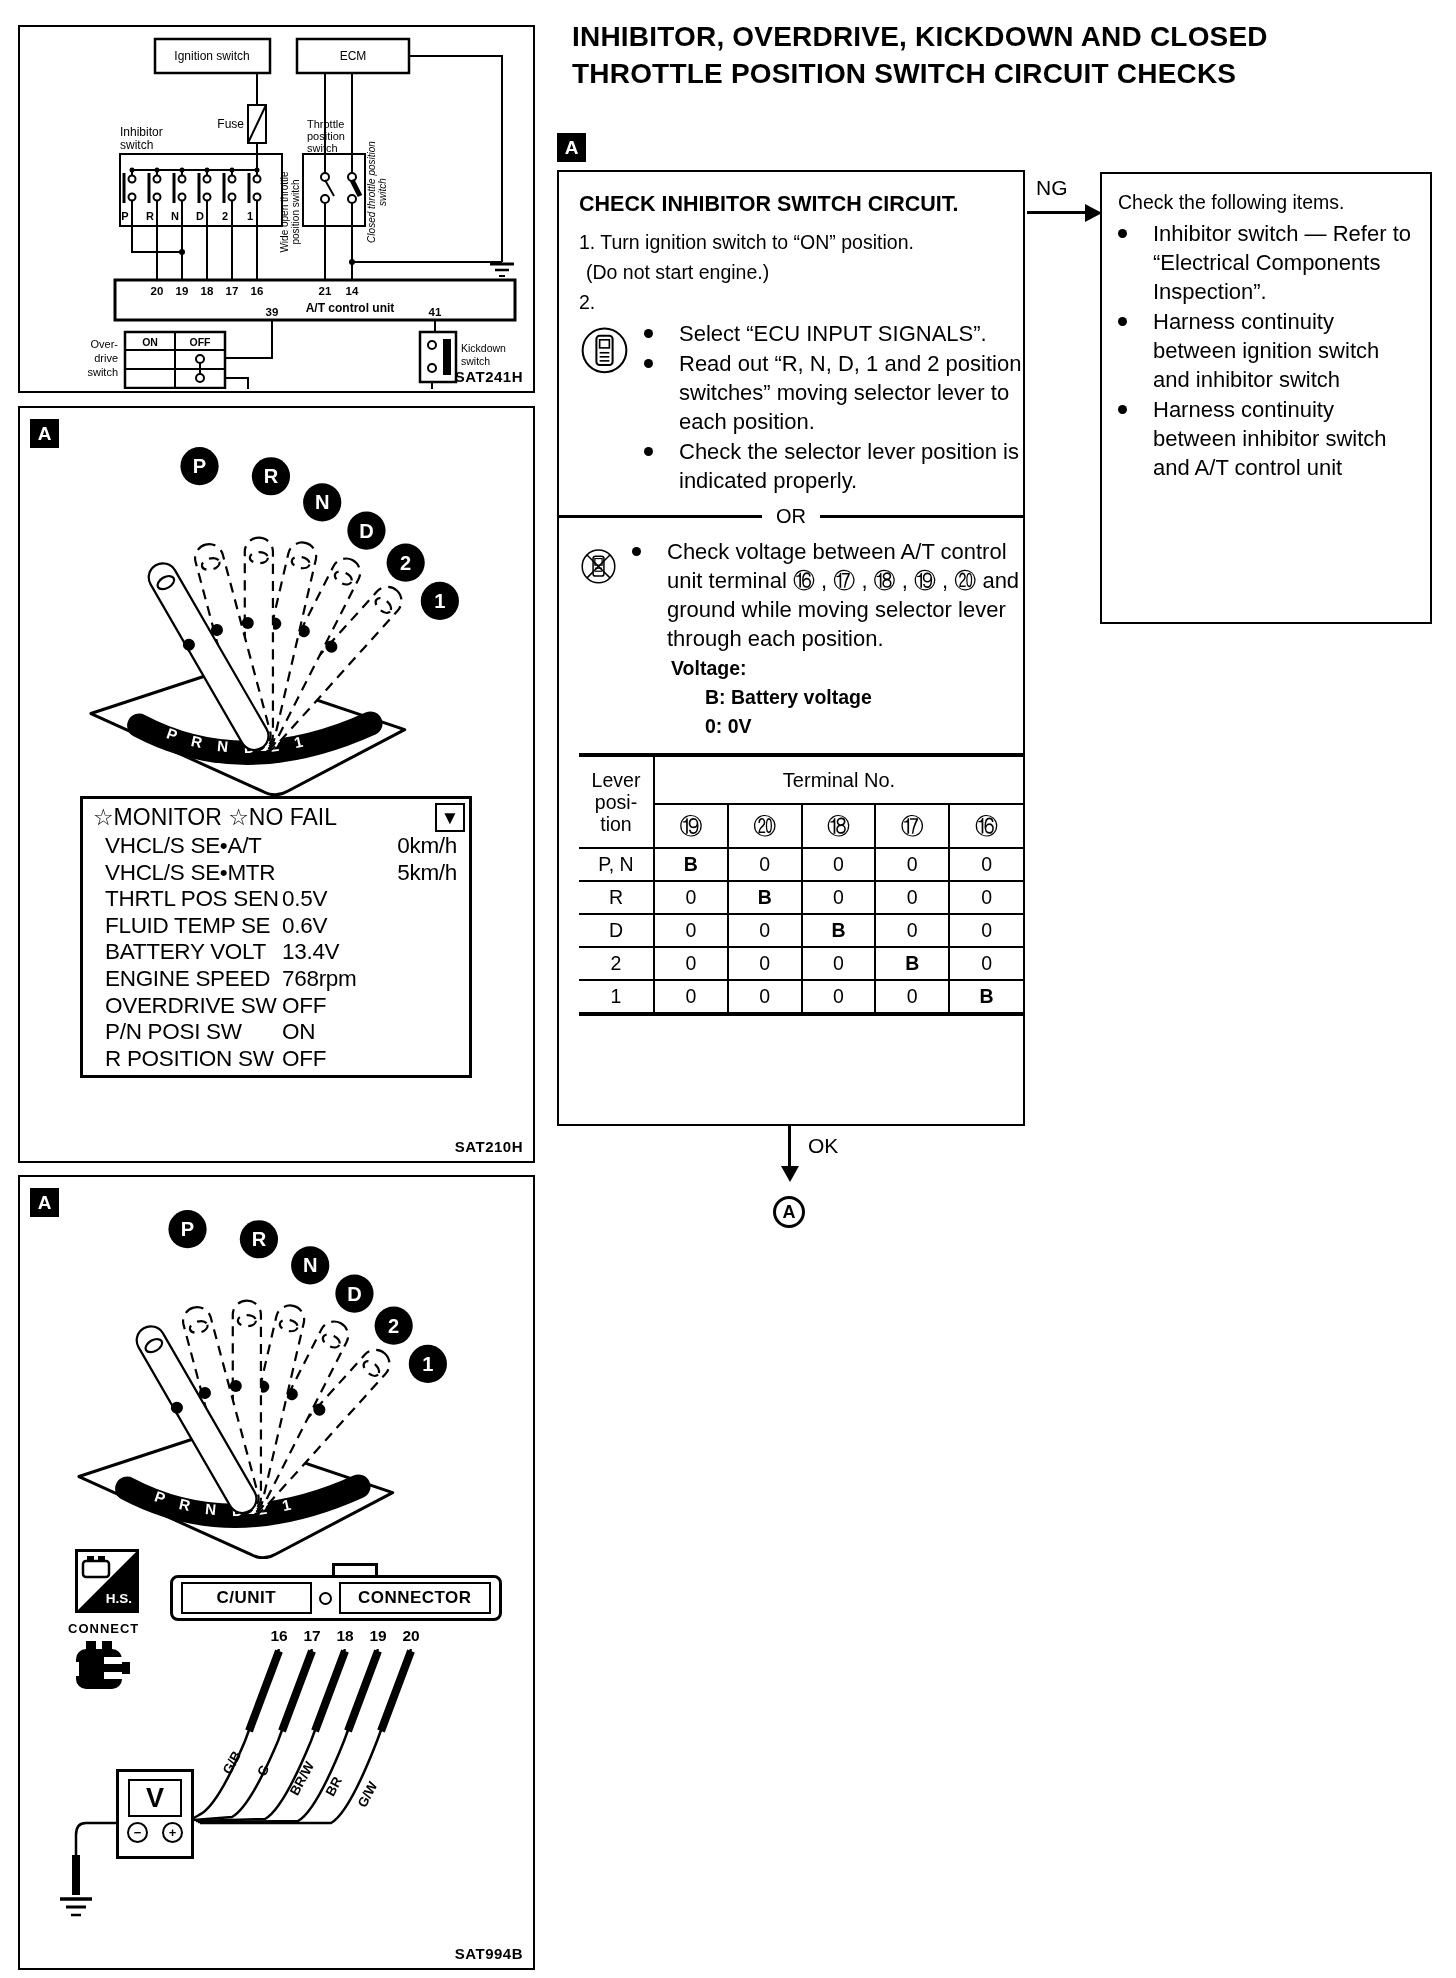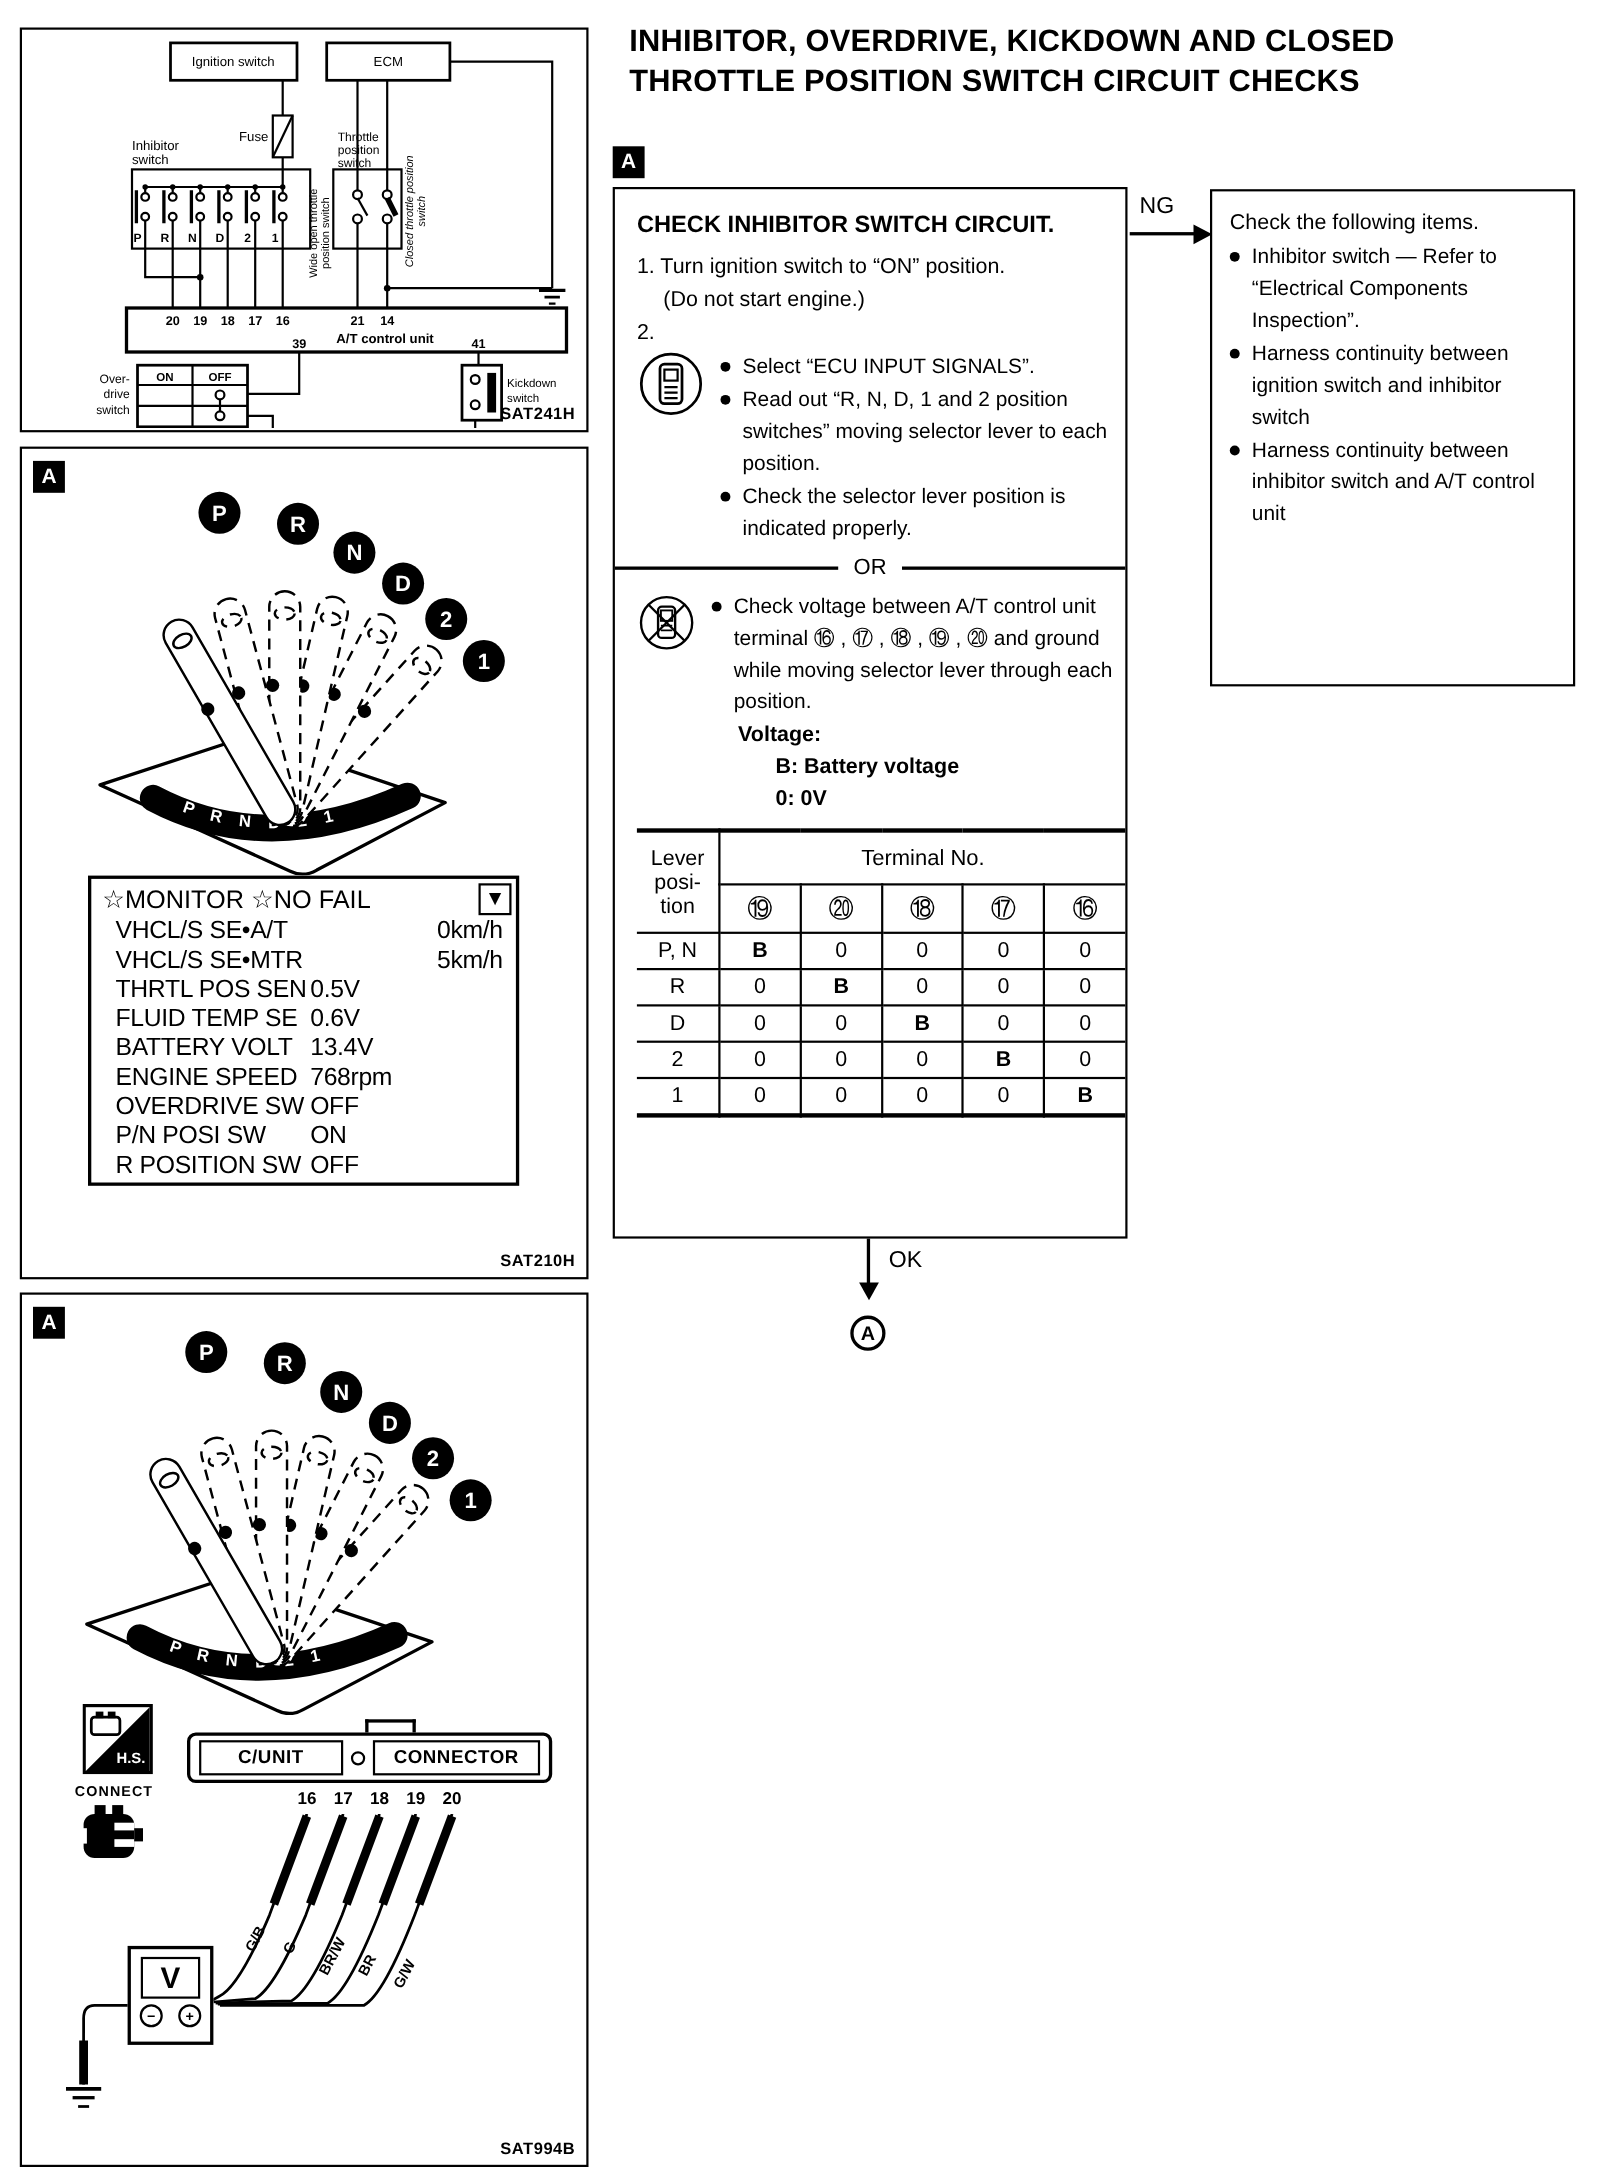--- a/index.html
+++ b/index.html
@@ -12,24 +12,24 @@
           display:flex;align-items:center;justify-content:center;
           font-weight:bold;font-size:19px;}
   .figid{position:absolute;right:10px;bottom:6px;font-size:15px;font-weight:bold;letter-spacing:.5px;}
   
   .title{position:absolute;left:572px;top:18px;width:870px;font-weight:bold;
          font-size:28px;line-height:37px;letter-spacing:.2px;}
   
   .fc{padding:18px 0 0 20px;}
   .cb-title{font-weight:bold;font-size:21.5px;margin:2px 0 10px 0;}
   .step{font-size:19.5px;line-height:30px;margin:0;}
-  .indent{margin-left:24px;}
+  .indent{margin-left:7px;}
   .iconrow{display:flex;gap:16px;margin:2px 0 0 2px;}
   .bullets{flex:1;}
-  .blt{display:flex;gap:11px;font-size:19px;line-height:29px;margin-bottom:1px;}
+  .blt{display:flex;gap:26px;font-size:22px;line-height:29px;margin-bottom:1px;}
   .blt .dot{width:9px;height:9px;border-radius:50%;background:#000;flex:none;margin-top:10px;}
   .blt .btxt{width:344px;}
   .ordiv{display:flex;align-items:center;gap:14px;margin:9px 0 9px -20px;font-size:20px;}
   .orline{height:2.5px;background:#000;flex:1;}
   .vtitle{font-weight:bold;font-size:19.5px;line-height:29px;margin-left:92px;}
   .vline{font-weight:bold;font-size:19.5px;line-height:29px;margin-left:126px;}
   
   table.volt{border-collapse:collapse;width:100%;table-layout:fixed;margin-top:12px;
              border-top:4px solid #000;border-bottom:4px solid #000;}
   .volt th,.volt td{border:2px solid #000;text-align:center;font-size:19.5px;

